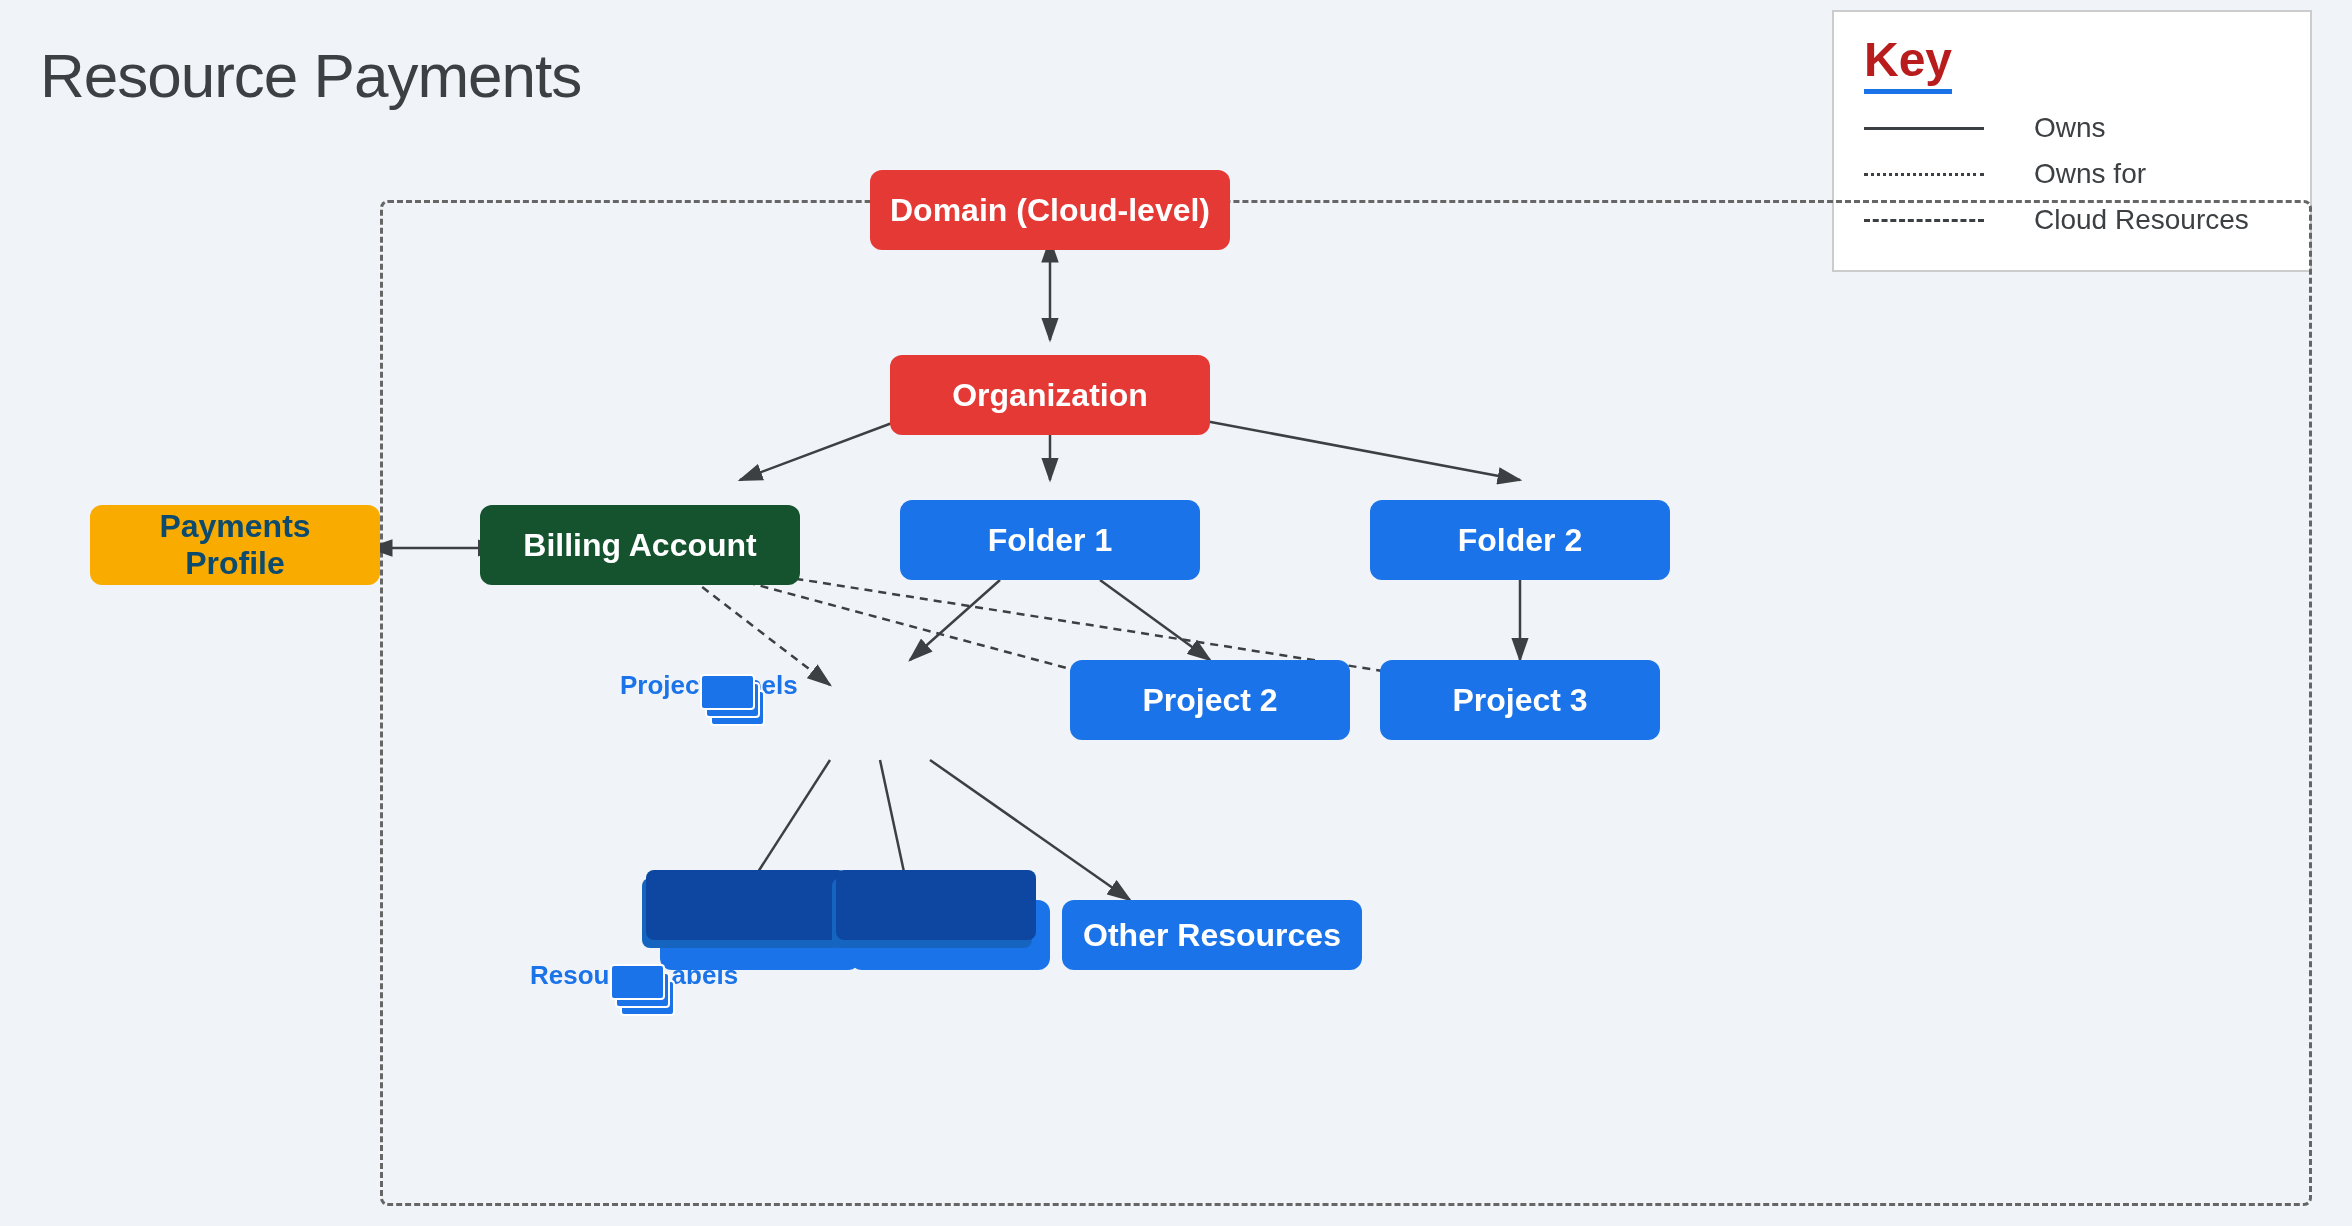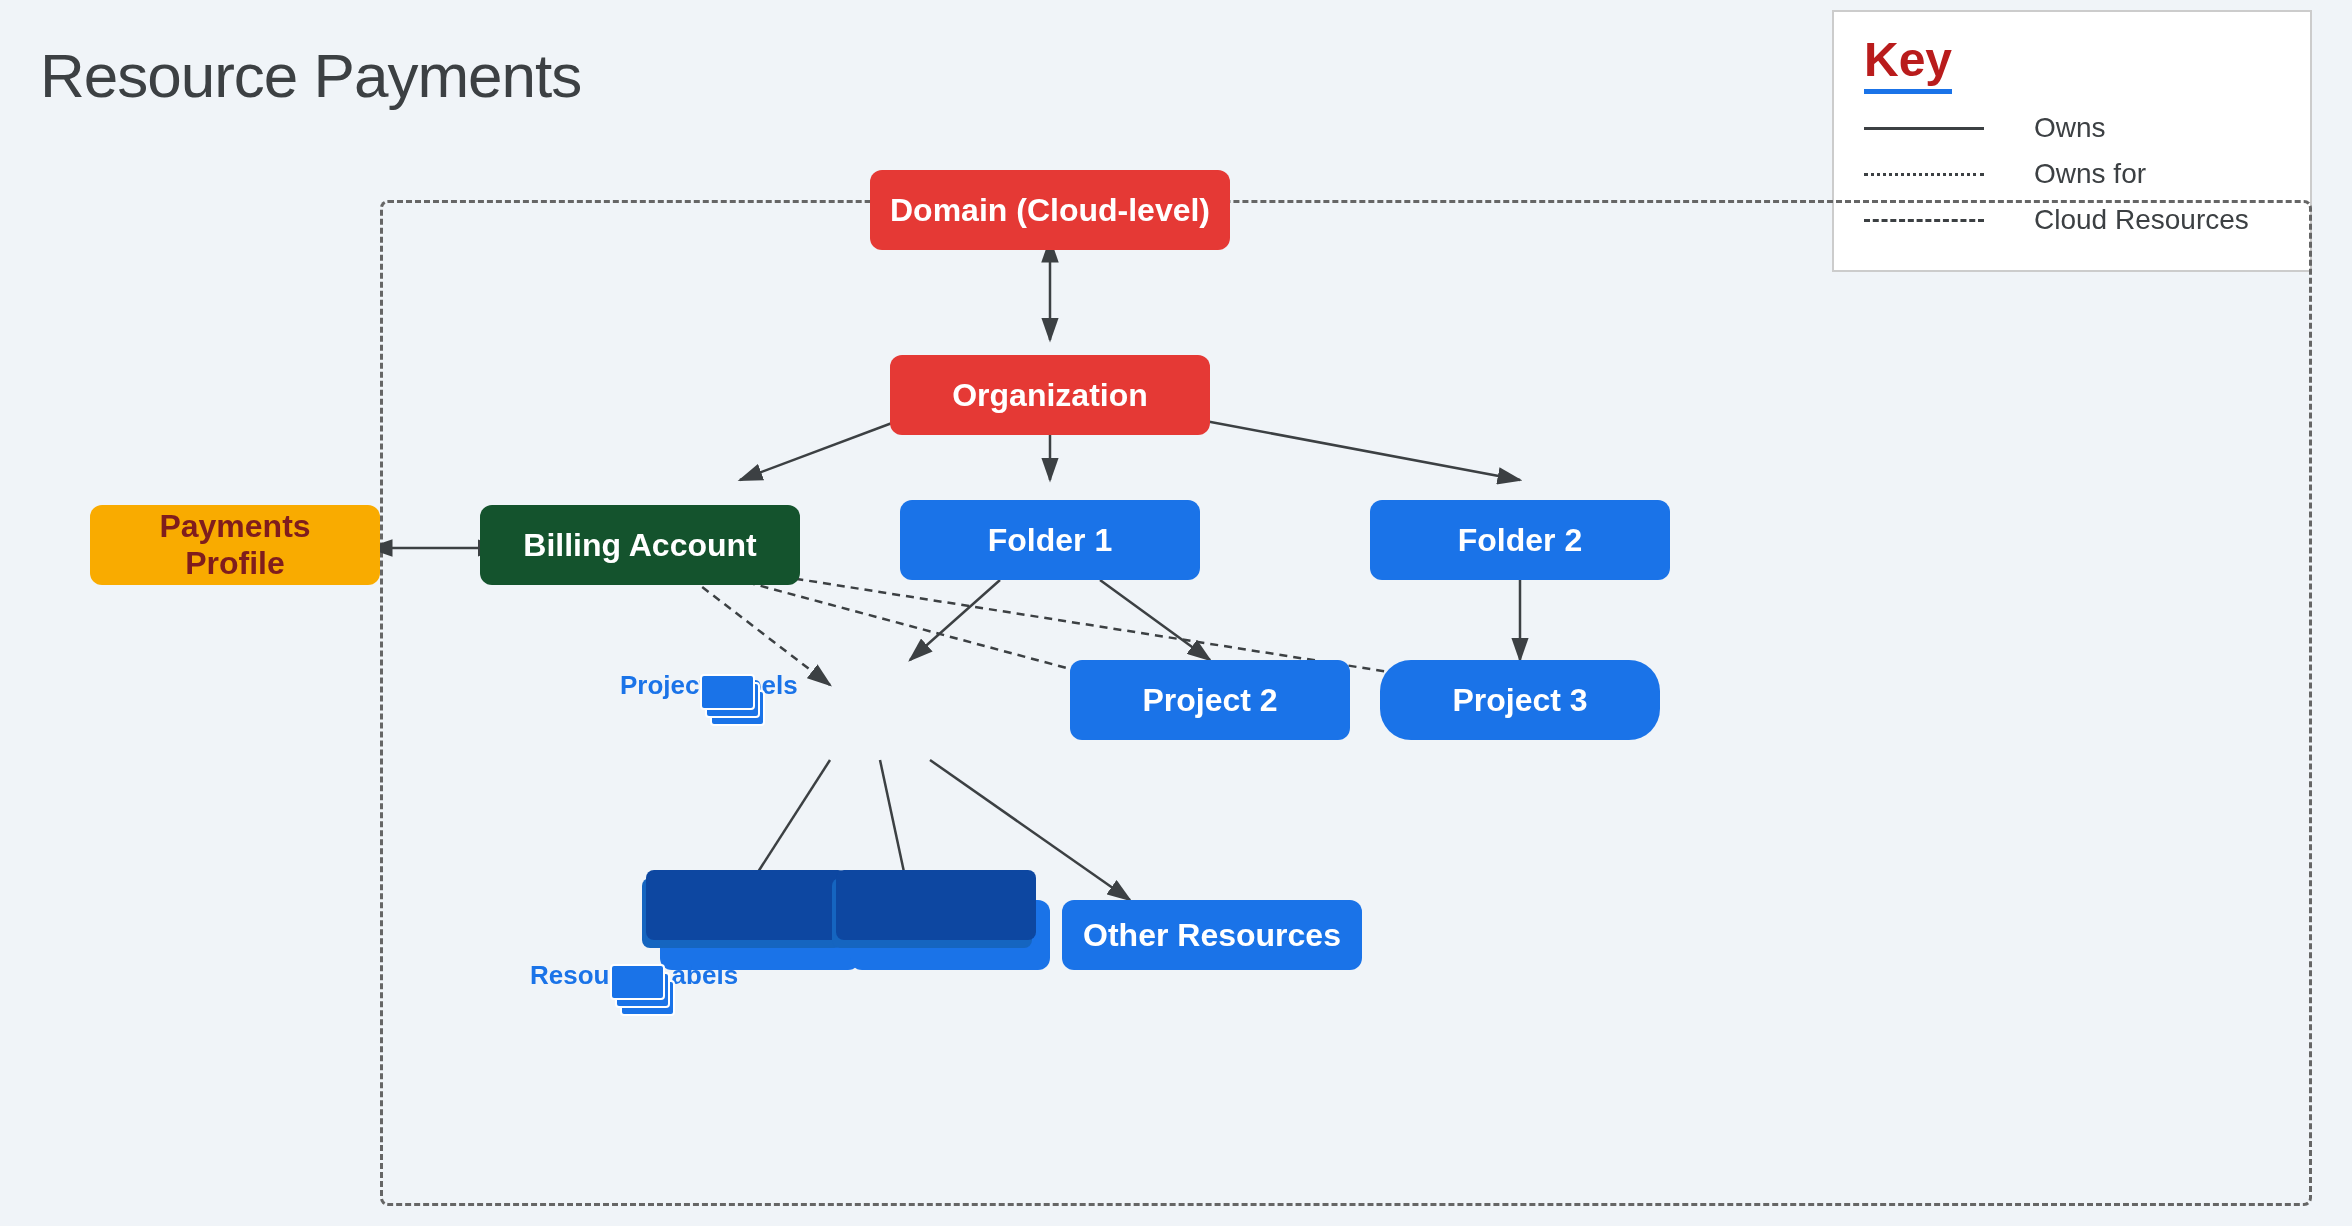--- a/index.html
+++ b/index.html
@@ -94,21 +94,21 @@
       font-size: 32px;
       font-weight: 700;
       color: #fff;
       text-align: center;
       padding: 10px 20px;
     }
 
     .node-red { background: #e53935; }
     .node-green { background: #14532d; }
     .node-blue { background: #1a73e8; }
-    .node-yellow { background: #f9ab00; color: #7f1d1d; }
+    .node-yellow { background: #f9ab00; color: #0c4a6e; }
 
     
     .diagram-svg {
       position: absolute;
       top: 0;
       left: 0;
       width: 100%;
       height: 100%;
       overflow: visible;
     }
@@ -194,21 +194,21 @@
 
   <div class="node node-yellow" style="width:290px; height:80px; left:50px; top:365px;">Payments Profile</div>
 
   <div class="node node-blue" style="width:300px; height:80px; left:860px; top:360px;">Folder 1</div>
 
   <div class="node node-blue" style="width:300px; height:80px; left:1330px; top:360px;">Folder 2</div>
 
 
   <div class="node node-blue" style="width:280px; height:80px; left:1030px; top:520px;">Project 2</div>
 
-  <div class="node node-blue" style="width:280px; height:80px; left:1340px; top:520px;border-radius:31px;">Project 3</div>
+  <div class="node node-blue" style="width:280px; height:80px; left:1340px; top:520px;">Project 3</div>
 
   <div class="node node-blue" style="width:200px; height:70px; left:620px; top:760px;">VM</div>
 
   <div class="node node-blue" style="width:200px; height:70px; left:810px; top:760px;">DB</div>
 
   <div class="node node-blue" style="width:300px; height:70px; left:1022px; top:760px;">Other Resources</div>
 
   <div class="label-blue" style="left:580px; top:530px; line-height:1.2;">Project
 Labels</div>
 

